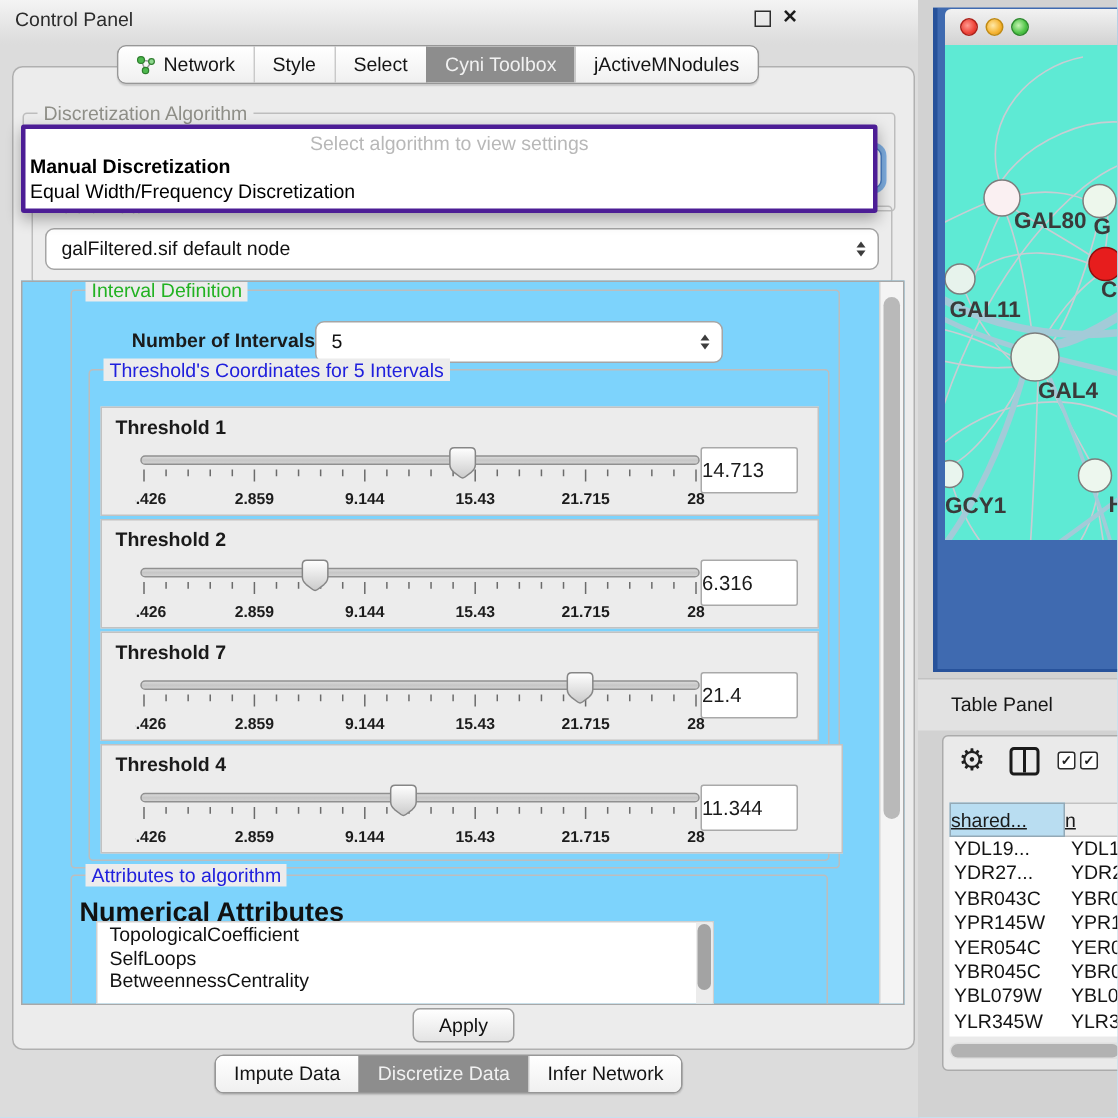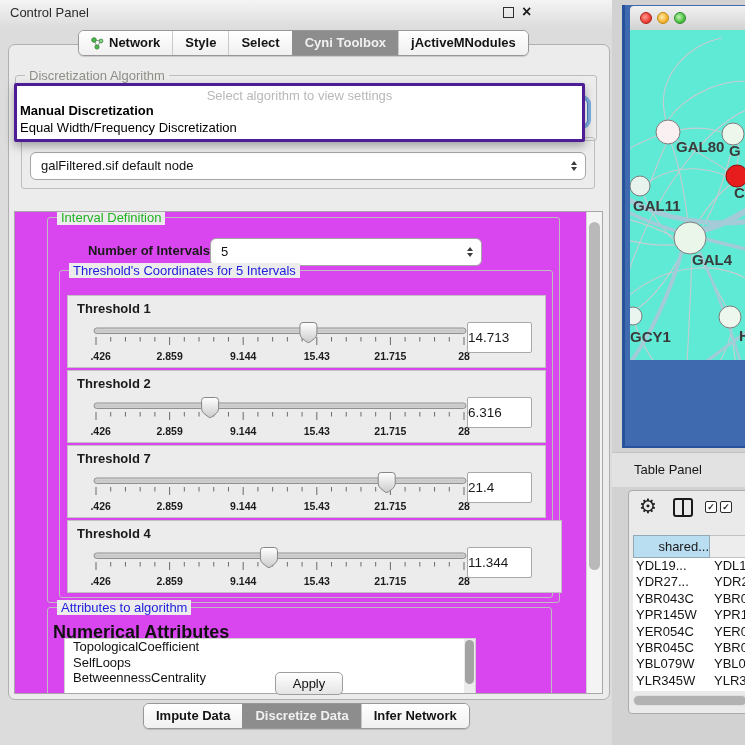--- a/index.html
+++ b/index.html
@@ -9,21 +9,21 @@
   .left-window{position:absolute;left:0;top:0;width:612px;height:745px;
     background:linear-gradient(#ececec,#dcdcdc 30px,#dcdcdc);border-right:1px solid #b8b8b8;}
   .titlebar{position:absolute;left:0;top:0;width:100%;height:26px;
     background:linear-gradient(#f4f4f4,#dedede);}
   .titlebar .t{position:absolute;left:10px;top:0;line-height:26px;font-size:13px;color:#2b2b2b;}
   .win-btns{position:absolute;left:503px;top:6px;display:flex;gap:8px;align-items:center;}
   .float-btn{width:9px;height:9px;border:1.5px solid #2e2e2e;background:transparent;}
   .close-btn{font-size:16px;font-weight:bold;color:#1d1d1d;line-height:12px;}
   
   .tabbar{position:absolute;display:flex;height:24px;background:#fff;border:1px solid #979797;
-    border-radius:6px;overflow:hidden;z-index:5;box-shadow:0 1px 1px rgba(0,0,0,.15);font-weight:bold;}
+    border-radius:6px;overflow:hidden;z-index:5;box-shadow:0 1px 1px rgba(0,0,0,.15);}
   .tabseg{display:flex;align-items:center;gap:5px;padding:0 12px;font-size:13px;line-height:24px;
     background:linear-gradient(#ffffff,#f0f0f0);color:#141414;border-left:1px solid #c9c9c9;cursor:default;white-space:nowrap;}
   .tabseg:first-child{border-left:none;}
   .tabseg.sel{background:#8d8d8d;color:#f1f1f1;border-left-color:#8d8d8d;}
   #tabsTop{left:78px;top:30px;}
   #tabsBottom{left:143px;top:703px;}
   
   .main-panel{position:absolute;left:8px;top:44px;width:600px;height:654px;background:#ececec;
     border:1px solid #b0b0b0;border-radius:7px;}
   .group{position:absolute;border:1px solid #bdbdbd;border-radius:3px;}
@@ -40,21 +40,21 @@
   .algo-combo{left:8px;top:22px;width:562px;border-color:#4a7fc4;
     box-shadow:0 0 0 3px rgba(106,161,221,.85);}
   .popup{position:absolute;left:5px;top:38px;width:565px;height:53px;background:#fff;
     border:3px solid #4c1d95;border-radius:2px;box-shadow:0 4px 10px rgba(0,0,0,.32);z-index:30;}
   .popup .hint{margin-top:2px;text-align:center;font-size:13px;color:#b8b8b8;line-height:15px;}
   .menu-item{font-size:13px;line-height:16.5px;padding-left:3px;color:#000;}
   .menu-item.bold{font-weight:bold;}
   .td-group{left:12px;top:92px;width:572px;height:50px;}
   .td-combo{left:8px;top:14px;width:554px;}
   
-  .scrollpane{position:absolute;left:5px;top:142px;width:587px;height:481px;border:1px solid #a8a8a8;background:#d946ef;margin-top:24px;}
+  .scrollpane{position:absolute;left:5px;top:142px;width:587px;height:481px;border:1px solid #a8a8a8;background:#7dd3fc;}
   .viewport{position:absolute;left:0;top:0;right:16px;bottom:0;overflow:hidden;}
   .vscroll{position:absolute;right:0;top:0;bottom:0;width:15px;background:#f4f4f4;border-left:1px solid #d2d2d2;}
   .vthumb{position:absolute;left:2px;top:10px;width:11px;height:348px;background:#b9b9b9;border-radius:6px;}
   .id-group{left:32px;top:5px;width:511px;height:384px;}
   .noi-label{position:absolute;left:30px;top:20px;width:132px;text-align:right;font-size:13px;font-weight:bold;line-height:26px;}
   .noi-combo{left:162px;top:20px;width:270px;}
   .th-group{left:11px;top:52px;width:492px;height:326px;}
   .th-panel{position:absolute;left:7px;width:477px;height:71px;border:1px solid #c2c2c2;background:#ececec;}
   .th-label{position:absolute;left:9px;top:5px;font-size:13px;font-weight:bold;}
   .th-slider{position:absolute;left:22px;top:24px;width:380px;height:46px;}
@@ -84,21 +84,21 @@
   .tp-bar span{position:absolute;left:22px;top:9px;font-size:13px;color:#161616;}
   .tp-panel{position:absolute;left:628px;top:490px;width:130px;height:222px;background:#eaeaea;
     border:1px solid #ababab;border-radius:4px;}
   .gear{position:absolute;left:10px;top:3px;font-size:20px;color:#1f1f1f;}
   .split-icon{position:absolute;left:44px;top:7px;width:16px;height:15px;border:2px solid #1a1a1a;border-radius:3px;}
   .split-icon i{position:absolute;left:50%;top:0;bottom:0;width:2px;margin-left:-1px;background:#1a1a1a;}
   .cb{position:absolute;top:10px;width:10px;height:10px;border:1.5px solid #2b2b2b;border-radius:2px;background:#fff;
     font-size:9px;line-height:10px;text-align:center;font-weight:bold;color:#222;}
   .cb.c1{left:76px;} .cb.c2{left:91px;}
   .tp-header{position:absolute;left:4px;top:44px;height:23px;display:flex;}
-  .th-cell{box-sizing:border-box;height:23px;font-size:13px;text-align:right;line-height:21px;}
+  .th-cell{box-sizing:border-box;height:23px;font-size:13px;text-align:left;line-height:21px;text-decoration:underline;}
   .th-cell.c1{width:77px;background:#b9ddf1;border:1px solid #93a9b6;}
   .th-cell.c2{width:66px;background:#ededed;border:1px solid #c2c2c2;border-left:none;}
   .tp-rows{position:absolute;left:4px;top:67px;width:143px;height:133px;background:#fff;overflow:hidden;}
   .tp-row{display:flex;height:16.4px;}
   .td-cell{font-size:13px;line-height:16.4px;color:#141414;white-space:nowrap;}
   .td-cell.c1{width:77px;padding-left:3px;box-sizing:border-box;}
   .td-cell.c2{padding-left:4px;}
   .hscroll{position:absolute;left:4px;right:4px;top:204px;height:11px;background:#e0e0e0;border-radius:6px;}
   .hthumb{position:absolute;left:1px;top:1px;height:9px;width:112px;background:#b2b2b2;border-radius:5px;}
 </style>

